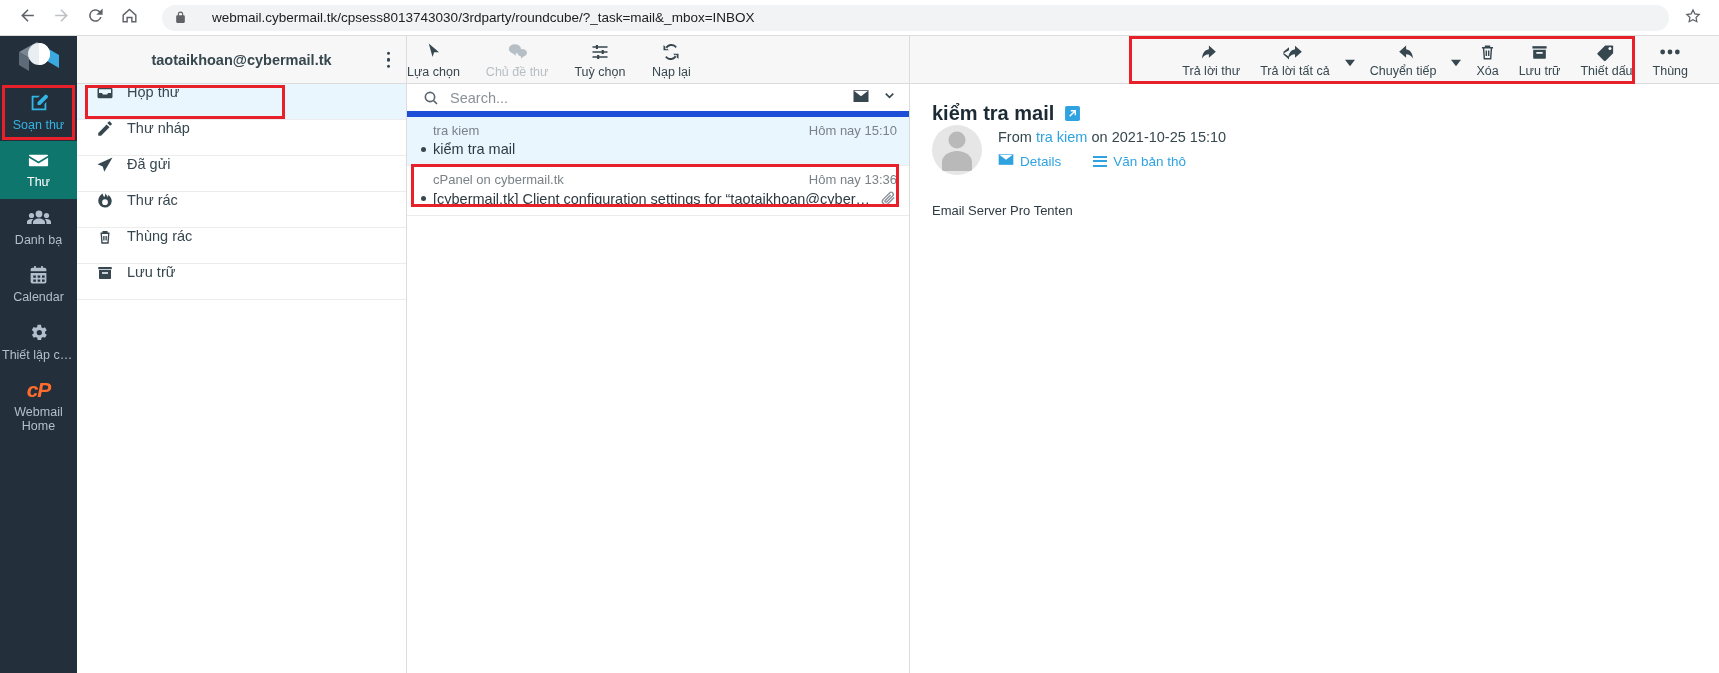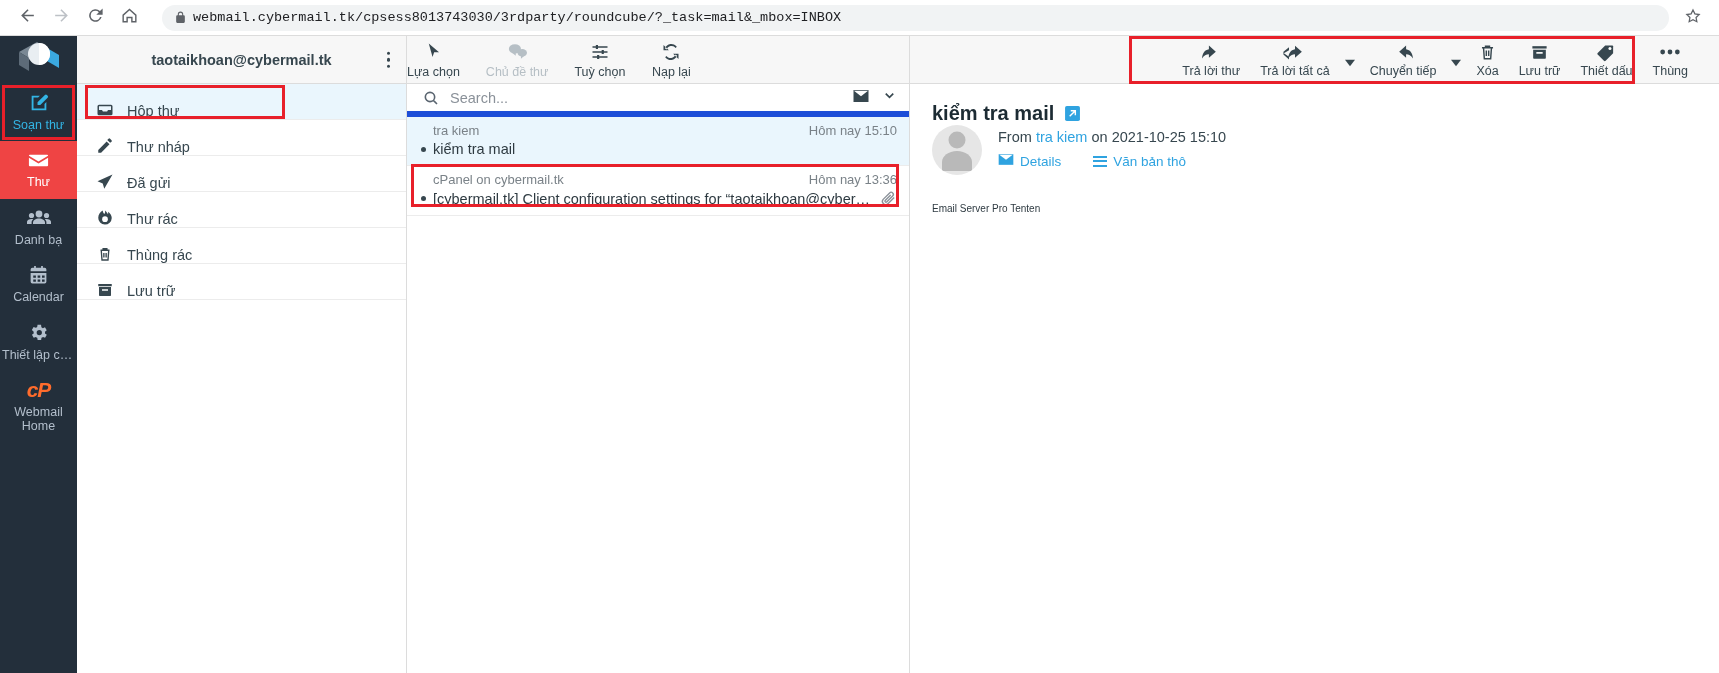--- a/index.html
+++ b/index.html
@@ -33,23 +33,22 @@
   .omnibox {
     flex: 1 1 auto;
     height: 26px;
     margin-left: 14px;
     margin-right: 6px;
     background: #f1f3f4;
     border-radius: 13px;
     display: flex;
     align-items: center;
     padding: 0 12px;
-    gap: 6px;
+    gap: 25px;
     min-width: 0;
-    font-family: Liberation Mono, monospace;
   }
   .lock-icon { flex: 0 0 auto; color: #5f6368; display:flex; }
   .omnibox-url {
     font-size: 13.5px;
     color: #202124;
     white-space: nowrap;
     overflow: hidden;
     text-overflow: ellipsis;
   }
   .star-btn {
@@ -90,21 +89,21 @@
     flex-direction: column;
     align-items: center;
     gap: 4px;
     color: #b3bfcc;
     font-size: 12.5px;
     text-align: center;
     line-height: 1.15;
     position: relative;
   }
   .task-item .ti-icon { display: flex; align-items: center; justify-content: center; height: 22px; }
-  .task-item.selected { background: #ef4444; color: #ffffff; }
+  .task-item.selected { background: #0f766e; color: #ffffff; }
   .task-item.accent { color: #33b5e5; }
   .task-item.accent .ti-icon svg { fill: #33b5e5; }
   .task-item .ti-label { white-space: nowrap; overflow: hidden; text-overflow: ellipsis; max-width: 73px; }
   .task-item.two-line .ti-label { white-space: normal; }
   .cp-logo {
     color: #ff6c2c;
     font-size: 21px;
     font-weight: bold;
     font-style: italic;
     line-height: 22px;
@@ -146,21 +145,21 @@
     right: 10px; top: 50%;
     transform: translateY(-50%);
     display: flex; flex-direction: column; gap: 3px;
     padding: 6px 6px;
   }
   .kebab i { width: 3.5px; height: 3.5px; border-radius: 50%; background: #37474f; display:block; }
 
   .folder-row {
     height: 36px;
     display: flex;
-    align-items: flex-end;
+    align-items: flex-start;
     gap: 12px;
     padding: 0 10px 0 18px;
     border-bottom: 1px solid #ececec;
     font-size: 14.5px;
     color: #37474f;
   }
   .folder-row.active { background: #eaf6fd; }
   .folder-row .f-icon { width: 20px; display: flex; align-items: center; justify-content: center; color: #37474f; }
 
   
@@ -314,21 +313,21 @@
     gap: 32px;
     margin-top: 8px;
     font-size: 13.5px;
     color: #2fa3e0;
   }
   .meta-link { display: flex; align-items: center; gap: 6px; }
   .burger { display: flex; flex-direction: column; gap: 2.5px; }
   .burger i { width: 14px; height: 2px; background: #2fa3e0; display: block; }
   .mail-body {
     margin-top: 28px;
-    font-size: 10px;
+    font-size: 13px;
     color: #2e3a41;
   }
 </style>
 </head>
 <body>
 
 <div class="browser-bar">
   <div class="nav-btn">
     <span>
       <svg width="19" height="19" viewBox="0 0 24 24">

